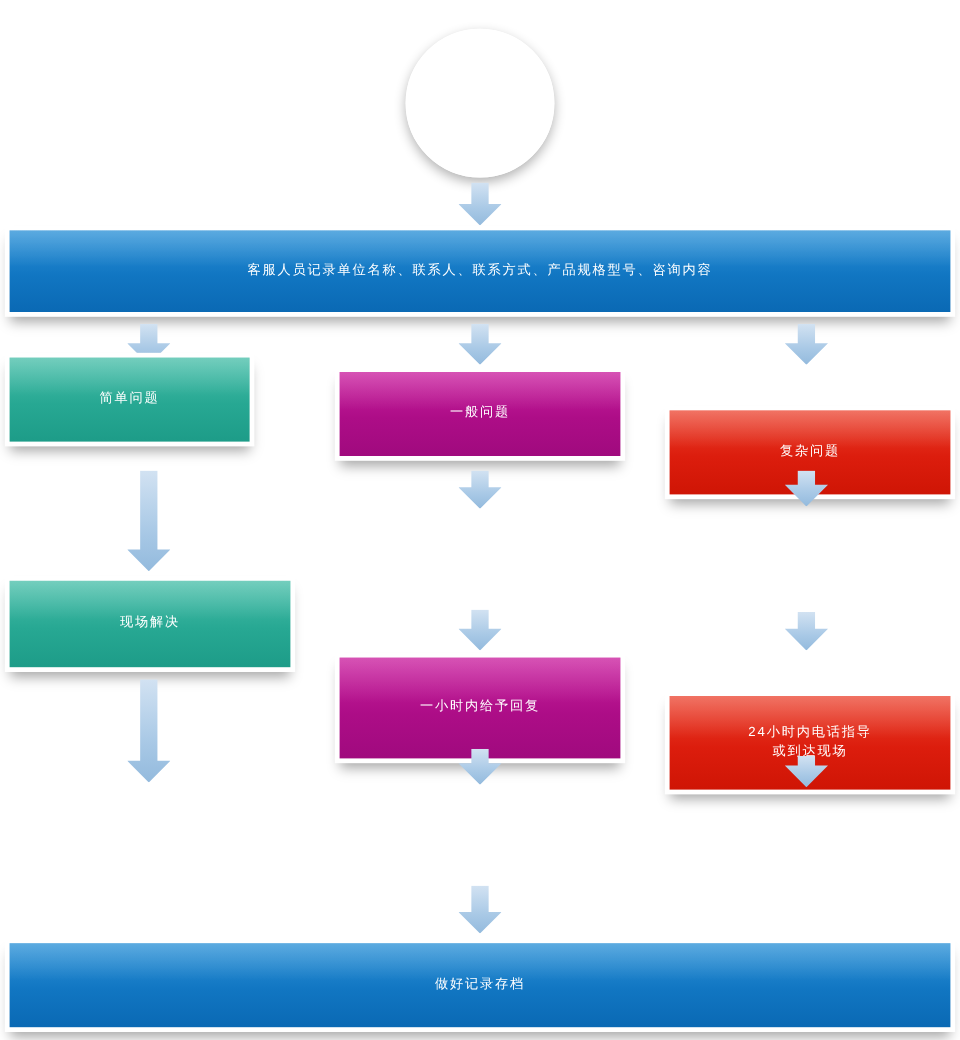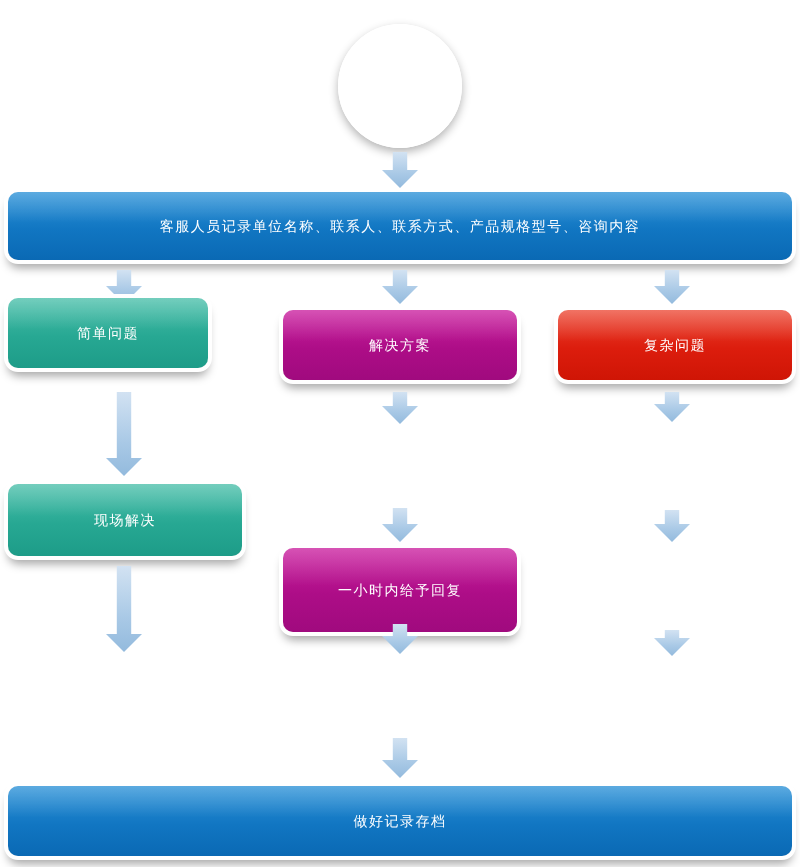--- a/index.html
+++ b/index.html
@@ -2,39 +2,40 @@
 <html><head>
 <meta charset="utf-8">
 <style>
   * { margin:0; padding:0; box-sizing:border-box; }
   html,body { background:#ffffff; font-family:"Liberation Sans", sans-serif; }
   .canvas {
     position:relative; width:800px; height:867px; background:#ffffff; overflow:hidden;
   }
   .node {
     position:absolute; display:flex; align-items:center; justify-content:center;
-    color:#fff; text-align:center; border-radius:10px;
+    color:#fff; text-align:center; border-radius:0;
     box-shadow: 0 0 0 4px #ffffff, 0 8px 10px rgba(0,0,0,.35);
-    font-size:14px; letter-spacing:1.5px; white-space:pre-line; line-height:1.45;
+    font-size:11px; letter-spacing:1.5px; white-space:pre-line; line-height:1.45;
   }
   .blue {
     background: linear-gradient(180deg, rgba(255,255,255,.22), rgba(255,255,255,0) 45%),
                 linear-gradient(180deg, #2e93d8 0%, #1176c2 55%, #0a69b4 100%);
   }
   .teal {
     background: linear-gradient(180deg, rgba(255,255,255,.22), rgba(255,255,255,0) 45%),
                 linear-gradient(180deg, #4cc0ab 0%, #27a893 55%, #1d9c88 100%);
   }
   .magenta {
     background: linear-gradient(180deg, rgba(255,255,255,.22), rgba(255,255,255,0) 45%),
                 linear-gradient(180deg, #cb22a0 0%, #ad0d87 55%, #a00a7e 100%);
   }
   .red {
     background: linear-gradient(180deg, rgba(255,255,255,.25), rgba(255,255,255,0) 45%),
                 linear-gradient(180deg, #ec4430 0%, #dc1d0d 55%, #cf1505 100%);
+    margin-top: 32px;
   }
   .arrow {
     position:absolute; width:36px;
     background: linear-gradient(180deg, #d2e2f2 0%, #a9c9e6 60%, #93badd 100%);
     clip-path: polygon(30% 0, 70% 0, 70% calc(100% - 18px), 100% calc(100% - 18px),
                        50% 100%, 0 calc(100% - 18px), 30% calc(100% - 18px));
   }
   .start-circle {
     position:absolute; left:338px; top:24px; width:124px; height:124px; border-radius:50%;
     background: radial-gradient(circle at 50% 30%, #389cde8 0%, #1377c7 55%, #0b67b2 100%);
@@ -58,34 +59,36 @@
 
   <div class="arrow" style="left:382px; top:152px; height:36px;"></div>
 
   <div class="node blue" style="left:8px; top:192px; width:784px; height:68px;">客服人员记录单位名称、联系人、联系方式、产品规格型号、咨询内容</div>
 
   <div class="arrow" style="left:106px; top:270px; height:34px;"></div>
   <div class="arrow" style="left:382px; top:270px; height:34px;"></div>
   <div class="arrow" style="left:654px; top:270px; height:34px;"></div>
 
   <div class="node teal" style="left:8px; top:298px; width:200px; height:70px;">简单问题</div>
-  <div class="node magenta" style="left:283px; top:310px; width:234px; height:70px;">解决方案</div>
+  <div class="node magenta" style="left:283px; top:310px; width:234px; height:70px;">一般问题</div>
   <div class="node red" style="left:558px; top:310px; width:234px; height:70px;">复杂问题</div>
 
   <div class="arrow" style="left:106px; top:392px; height:84px;"></div>
   <div class="node teal" style="left:8px; top:484px; width:234px; height:72px;">现场解决</div>
   <div class="arrow" style="left:106px; top:566px; height:86px;"></div>
 
   <div class="arrow" style="left:382px; top:392px; height:32px;"></div>
   <div class="arrow" style="left:382px; top:508px; height:34px;"></div>
   <div class="node magenta" style="left:283px; top:548px; width:234px; height:84px;">一小时内给予回复</div>
   <div class="arrow" style="left:382px; top:624px; height:30px;"></div>
 
   <div class="arrow" style="left:654px; top:392px; height:30px;"></div>
   <div class="arrow" style="left:654px; top:510px; height:32px;"></div>
+  <div class="node red" style="left:558px; top:548px; width:234px; height:78px;">24小时内电话指导
+或到达现场</div>
   <div class="arrow" style="left:654px; top:630px; height:26px;"></div>
 
 
   <div class="arrow" style="left:382px; top:738px; height:40px;"></div>
 
   <div class="node blue" style="left:8px; top:786px; width:784px; height:70px;">做好记录存档</div>
 
 </div>
 
 </body></html>

